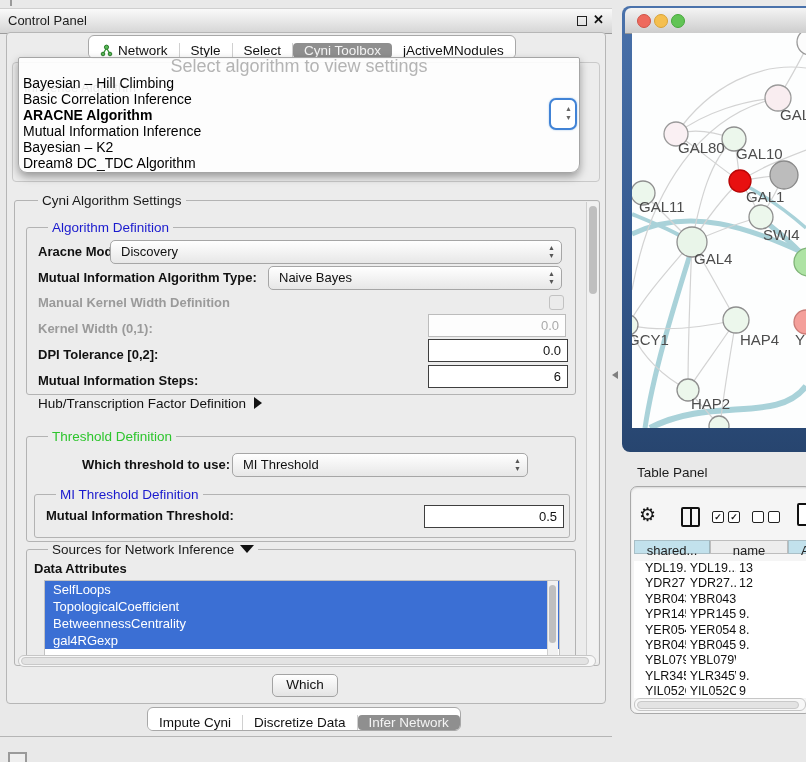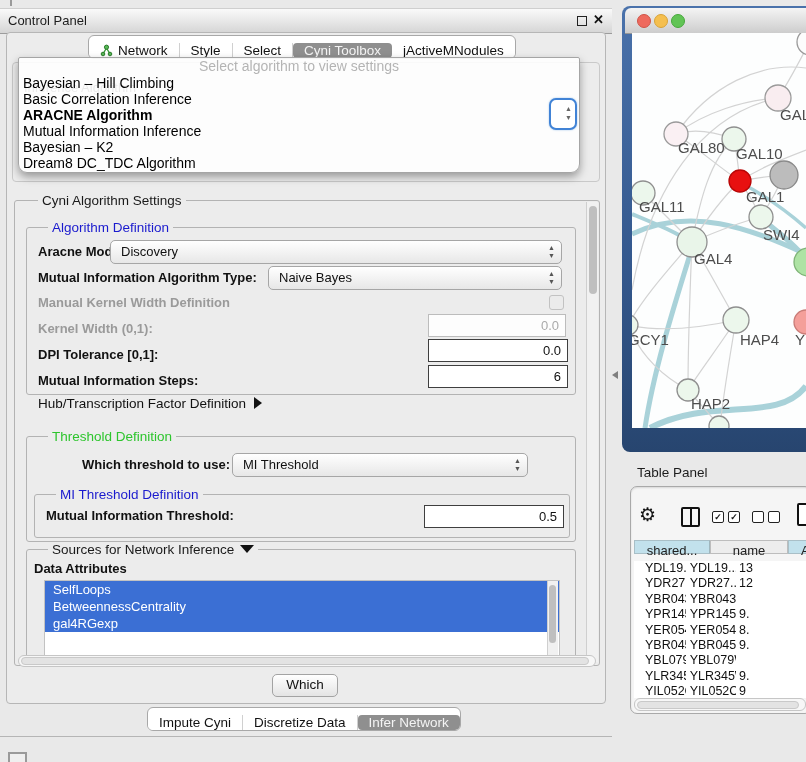--- a/index.html
+++ b/index.html
@@ -32,21 +32,21 @@
   .inference-outline{left:12px;top:62px;width:586px;height:118px;border:1px solid #c9c9c9;
     border-radius:4px;background:#ececec;}
   .ghost-label{left:24px;top:80px;font-size:13px;color:#555;}
   .ghost-combo{left:36px;top:146px;width:534px;height:24px;background:#f3f3f3;
     border:1px solid #b3b3b3;border-radius:12px;line-height:24px;font-size:13.5px;
     color:#9b9b9b;padding-left:14px;}
   
   .popup{left:18px;top:57px;width:560px;height:114px;background:rgba(255,255,255,0.88);
     border:1px solid #a5a5a5;border-radius:2px 2px 9px 9px;
     box-shadow:0 4px 9px rgba(0,0,0,0.35);z-index:5;}
-  .pop-hint{text-align:center;font-size:14px;color:#b4b4b4;height:17px;line-height:17px;}
+  .pop-hint{text-align:center;font-size:18px;color:#b4b4b4;height:17px;line-height:17px;}
   .pop-item{font-size:14px;color:#000;height:16px;line-height:16px;padding-left:4px;white-space:nowrap;}
   .pop-item.bold{font-weight:bold;}
   .focus-frag{left:549px;top:98px;width:24px;height:28px;background:#fff;
     border:2.5px solid #4183d6;border-radius:7px;z-index:6;box-shadow:0 0 2px #9cc3ea;}
   .focus-frag .arr{position:absolute;right:3px;top:4px;font-size:7px;line-height:9px;color:#666;}
   
   .group{border:1px solid #b3b3b3;border-radius:3px;}
   .gtitle{position:absolute;background:#ececec;padding:0 4px;font-size:13.5px;line-height:15px;white-space:nowrap;margin-left:14px;}
   .blue{color:#1a1ace;}
   .green{color:#2dc52d;}
@@ -178,21 +178,21 @@
     <span>Naive Bayes</span>
     <span class="arr">▲<br>▼</span>
   </div>
 
   <span class="abs lbl dis" style="left:38px;top:294px;">Manual Kernel Width Definition</span>
   <div class="abs checkbox" style="left:549px;top:295px;"></div>
 
   <span class="abs lbl dis" style="left:38px;top:320px;">Kernel Width (0,1):</span>
   <div class="abs field dis" style="left:428px;top:314px;width:138px;">0.0</div>
 
-  <span class="abs lbl" style="left:38px;top:346px;">DPI Tolerance [0,1]:</span>
+  <span class="abs lbl" style="left:38px;top:346px;">DPI Tolerance [0,2]:</span>
   <div class="abs field" style="left:428px;top:339px;width:140px;">0.0</div>
 
   <span class="abs lbl" style="left:38px;top:372px;">Mutual Information Steps:</span>
   <div class="abs field" style="left:428px;top:365px;width:140px;">6</div>
 
   <div class="abs" style="left:38px;top:396px;font-size:13.5px;color:#111;">
     <span>Hub/Transcription Factor Definition</span><span class="tri-right"></span>
   </div>
 
   <div class="abs group" style="left:26px;top:436px;width:548px;height:104px;"></div>
@@ -207,20 +207,21 @@
   <div class="abs group" style="left:34px;top:494px;width:534px;height:42px;"></div>
   <span class="abs gtitle blue" style="left:42px;top:487px;">MI Threshold Definition</span>
   <span class="abs lbl" style="left:46px;top:507px;">Mutual Information Threshold:</span>
   <div class="abs field" style="left:424px;top:505px;width:140px;">0.5</div>
 
   <div class="abs group" style="left:26px;top:549px;width:548px;height:113px;"></div>
   <span class="abs gtitle" style="left:34px;top:542px;"><span>Sources for Network Inference</span><span class="tri-down"></span></span>
   <span class="abs lbl" style="left:34px;top:560px;">Data Attributes</span>
   <div class="abs srclist" id="srcList" style="left:44px;top:580px;width:514px;height:76px;">
       <div class="src-item">SelfLoops</div>
+      <div class="src-item">TopologicalCoefficient</div>
       <div class="src-item">BetweennessCentrality</div>
       <div class="src-item">gal4RGexp</div>
     </div>
   <div class="abs vscroll" style="left:547px;top:581px;width:10px;height:74px;">
     <div class="thumb" style="position:absolute;left:1px;top:4px;width:7px;height:58px;"></div>
   </div>
   <div class="abs hscroll" style="left:18px;top:655px;width:576px;height:10px;">
     <div class="hthumb" style="position:absolute;left:2px;top:1px;width:566px;height:6px;"></div>
   </div>
 

